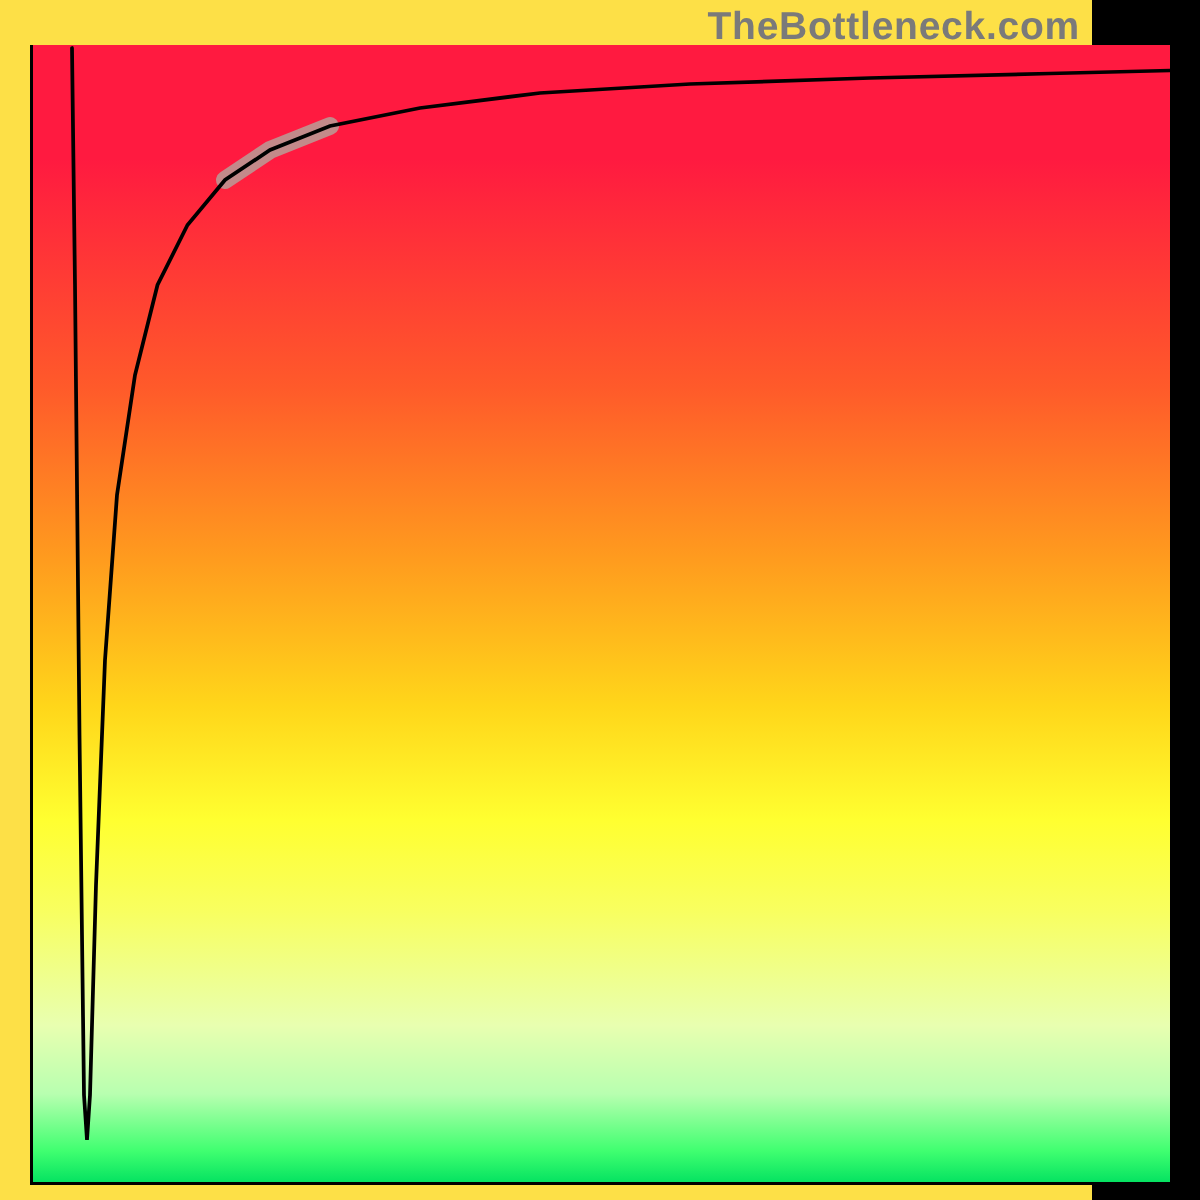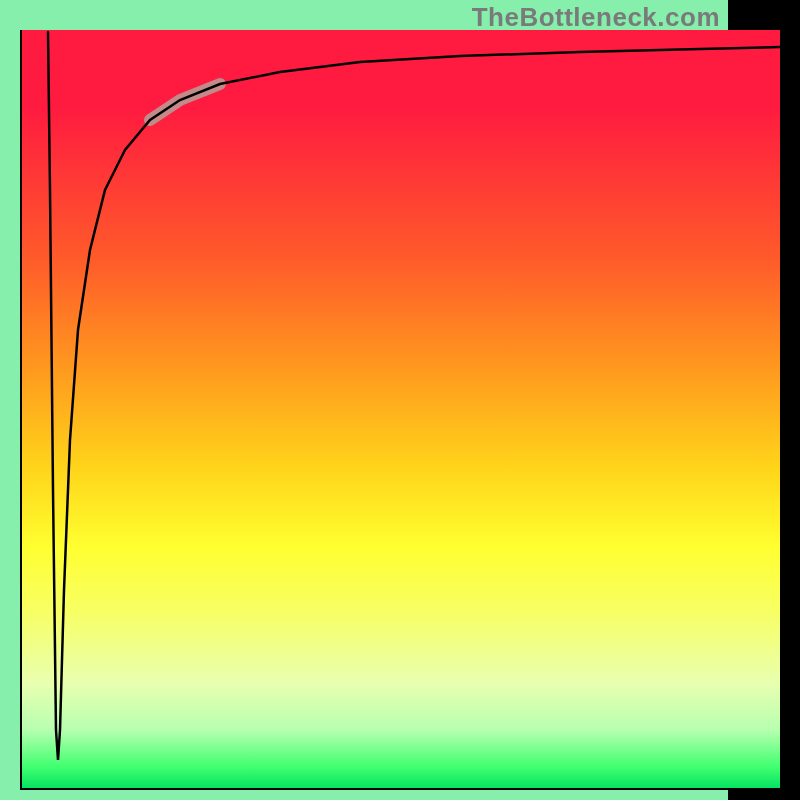--- a/index.html
+++ b/index.html
@@ -7,21 +7,21 @@
     padding: 0;
     width: 800px;
     height: 800px;
     background: #000;
     overflow: hidden;
   }
   .outer {
     position: relative;
     width: 728px;
     height: 800px;
-    background: #86efac;
+    background: #fde047;
   }
   .plot {
     position: absolute;
     left: 20px;
     top: 30px;
     width: 760px;
     height: 760px;
     background: linear-gradient(
       to bottom,
       #ff1a40 0%,

